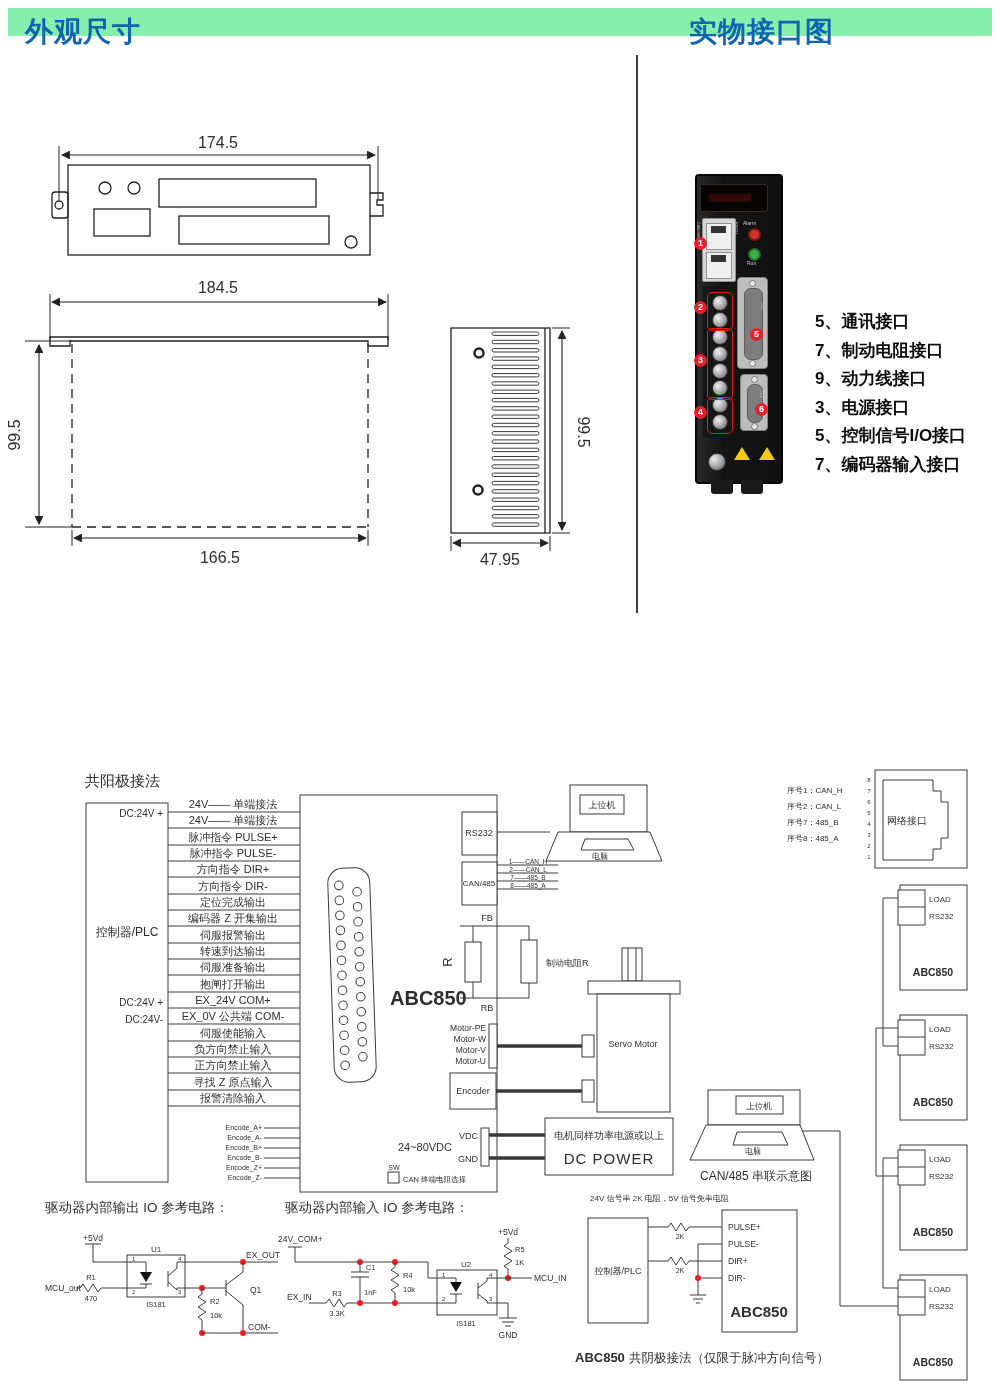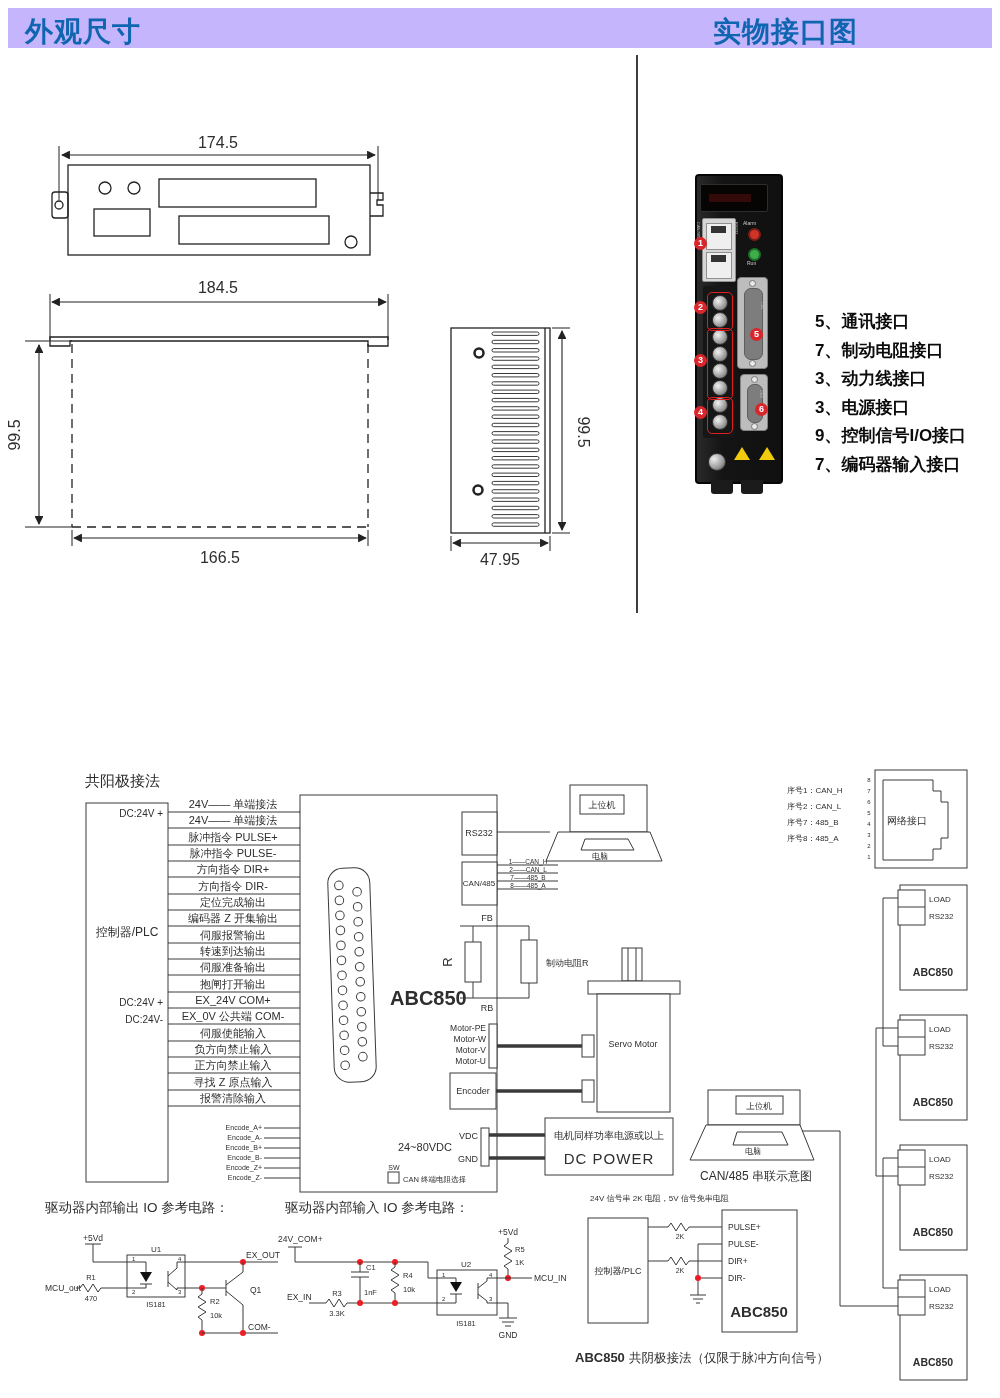--- a/index.html
+++ b/index.html
@@ -1,18 +1,18 @@
 <!DOCTYPE html>
 <html><head>
 <meta charset="utf-8">
 <style>
   html,body{margin:0;padding:0;background:#fff;}
   #page{position:relative;width:1000px;height:1398px;background:#fff;overflow:hidden;
         font-family:"Liberation Sans","DejaVu Sans",sans-serif;}
-  .band{position:absolute;left:8px;right:8px;height:40px;background:#c4b5fd;}
+  .band{position:absolute;left:8px;right:8px;height:28px;background:#86efac;}
   .band-title{position:absolute;top:5px;font-size:28px;font-weight:bold;color:#1065b0;letter-spacing:1px;}
   .divider{position:absolute;left:636px;top:55px;width:2px;height:558px;background:#3f3f3f;}
   svg text{fill:#2e2e2e;font-family:"Liberation Sans","DejaVu Sans",sans-serif;}
   .ln{stroke:#3a3a3a;stroke-width:1;fill:none;}
   .bx{fill:#fff;stroke:#3a3a3a;stroke-width:1;}
   .tk{stroke:#3a3a3a;stroke-width:3.5;fill:none;}
   .dim{stroke:#222;stroke-width:1.1;fill:none;marker-start:url(#arr);marker-end:url(#arr);}
   .ext{stroke:#222;stroke-width:1;fill:none;}
   .draw{stroke:#222;stroke-width:1.3;fill:none;}
   .red{fill:#ee1c25;}
@@ -41,21 +41,21 @@
   #iface-legend{position:absolute;left:815px;top:308px;}
   #iface-legend div{font-size:17px;font-weight:bold;color:#0c0c0c;line-height:28.5px;white-space:nowrap;}
 </style>
 </head>
 <body>
 
 <div id="page">
 
   <div class="band" style="top:8px;">
     <span class="band-title" style="left:17px;">外观尺寸</span>
-    <span class="band-title" style="left:705px;">实物接口图</span>
+    <span class="band-title" style="left:681px;">实物接口图</span>
   </div>
   <div class="divider"></div>
 
   <svg style="position:absolute;left:0;top:60px;" width="640" height="600" viewBox="0 0 640 600">
     <defs>
       <marker id="arr" viewBox="0 0 10 10" refX="9" refY="5" markerWidth="8" markerHeight="8" orient="auto-start-reverse">
         <path d="M0,0 L10,5 L0,10 z" fill="#222"></path>
       </marker>
     </defs>
 
@@ -191,23 +191,23 @@
     <div class="gscrew"></div>
     <div class="tri" style="left:41px;top:275px;"></div>
     <div class="tri" style="left:66px;top:275px;"></div>
     <div class="foot" style="left:18px;"></div>
     <div class="foot" style="left:48px;"></div>
   </div>
 
   <div id="iface-legend">
     <div>5、通讯接口</div>
     <div>7、制动电阻接口</div>
-    <div>3、动力线接口</div>
+    <div>9、动力线接口</div>
     <div>3、电源接口</div>
-    <div>9、控制信号I/O接口</div>
+    <div>5、控制信号I/O接口</div>
     <div>7、编码器输入接口</div>
   </div>
 
   <svg style="position:absolute;left:0;top:740px;" width="1000" height="658" viewBox="0 0 1000 658">
 
     <text x="85" y="46" font-size="15">共阳极接法</text>
 
     <g>
       <rect class="bx" x="86" y="63" width="82" height="379"></rect>
       <text x="127" y="196" text-anchor="middle" font-size="12">控制器/PLC</text>

